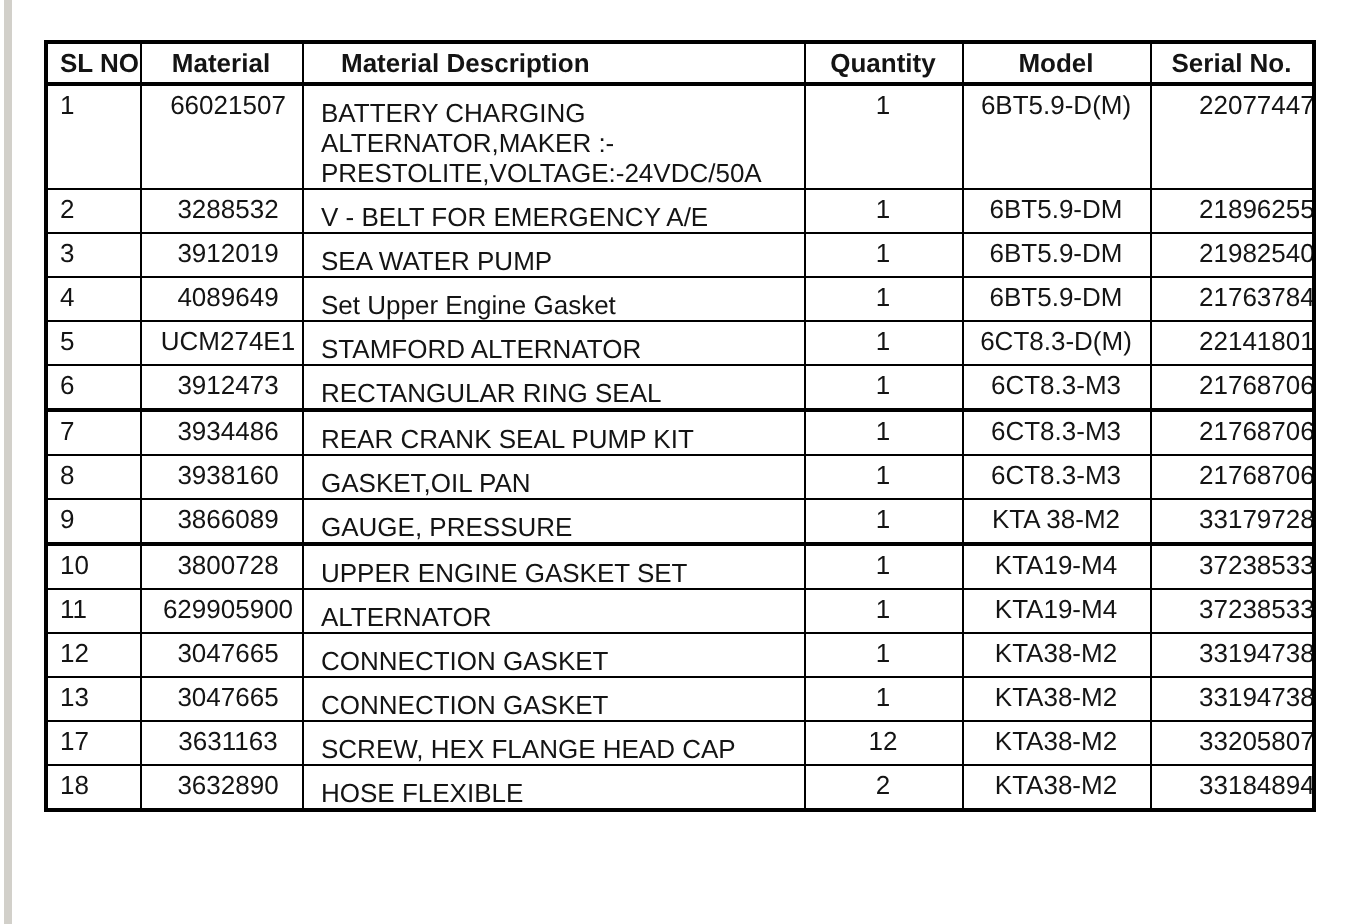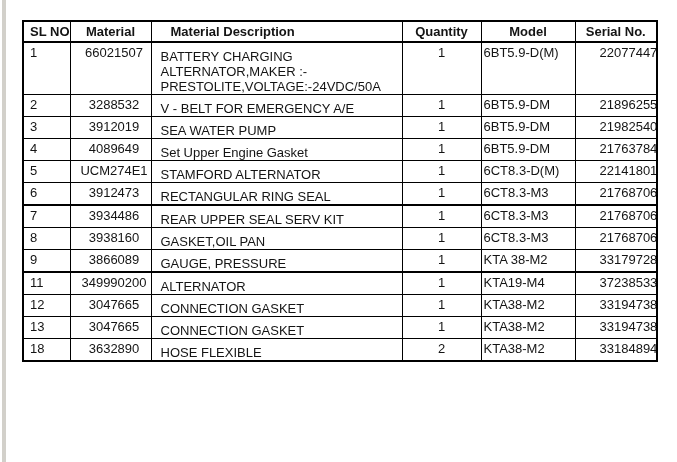--- a/index.html
+++ b/index.html
@@ -40,21 +40,21 @@
     padding-top:0;
   }
   th.col-sl, td.col-sl{text-align:left;padding-left:6px;}
   th.col-desc{text-align:left;padding-left:19px;}
   td.col-material{text-align:center;padding-left:9px;}
   td.col-desc{
     text-align:left;padding-left:9px;padding-top:6px;
     white-space:normal;line-height:15px;
   }
   td.col-qty{text-align:center;}
-  td.col-model{text-align:left;}
+  td.col-model{text-align:center;}
   td.col-serial{text-align:left;padding-left:24px;}
   tbody tr{height:21.5px;}
   tbody tr.row-tall{height:51px;}
   tbody tr.row-short{height:19px;}
   tbody tr.thick-bottom td{border-bottom:2px solid #000;}
 </style>
 </head>
 <body>
 
 <div class="left-strip" style="background: rgb(210, 208, 202);"></div>
@@ -123,21 +123,21 @@
         <td class="col-sl">6</td>
         <td class="col-material">3912473</td>
         <td class="col-desc">RECTANGULAR RING SEAL</td>
         <td class="col-qty">1</td>
         <td class="col-model">6CT8.3-M3</td>
         <td class="col-serial">21768706</td>
       </tr>
       <tr>
         <td class="col-sl">7</td>
         <td class="col-material">3934486</td>
-        <td class="col-desc">REAR UPPER SEAL SERV KIT</td>
+        <td class="col-desc">REAR CRANK SEAL PUMP KIT</td>
         <td class="col-qty">1</td>
         <td class="col-model">6CT8.3-M3</td>
         <td class="col-serial">21768706</td>
       </tr>
       <tr>
         <td class="col-sl">8</td>
         <td class="col-material">3938160</td>
         <td class="col-desc">GASKET,OIL PAN</td>
         <td class="col-qty">1</td>
         <td class="col-model">6CT8.3-M3</td>
@@ -145,42 +145,58 @@
       </tr>
       <tr class="thick-bottom">
         <td class="col-sl">9</td>
         <td class="col-material">3866089</td>
         <td class="col-desc">GAUGE, PRESSURE</td>
         <td class="col-qty">1</td>
         <td class="col-model">KTA 38-M2</td>
         <td class="col-serial">33179728</td>
       </tr>
       <tr>
+        <td class="col-sl">10</td>
+        <td class="col-material">3800728</td>
+        <td class="col-desc">UPPER ENGINE GASKET SET</td>
+        <td class="col-qty">1</td>
+        <td class="col-model">KTA19-M4</td>
+        <td class="col-serial">37238533</td>
+      </tr>
+      <tr>
         <td class="col-sl">11</td>
-        <td class="col-material">349990200</td>
+        <td class="col-material">629905900</td>
         <td class="col-desc">ALTERNATOR</td>
         <td class="col-qty">1</td>
         <td class="col-model">KTA19-M4</td>
         <td class="col-serial">37238533</td>
       </tr>
       <tr>
         <td class="col-sl">12</td>
         <td class="col-material">3047665</td>
         <td class="col-desc">CONNECTION GASKET</td>
         <td class="col-qty">1</td>
         <td class="col-model">KTA38-M2</td>
         <td class="col-serial">33194738</td>
       </tr>
       <tr>
         <td class="col-sl">13</td>
         <td class="col-material">3047665</td>
         <td class="col-desc">CONNECTION GASKET</td>
         <td class="col-qty">1</td>
         <td class="col-model">KTA38-M2</td>
         <td class="col-serial">33194738</td>
+      </tr>
+      <tr>
+        <td class="col-sl">17</td>
+        <td class="col-material">3631163</td>
+        <td class="col-desc">SCREW, HEX FLANGE HEAD CAP</td>
+        <td class="col-qty">12</td>
+        <td class="col-model">KTA38-M2</td>
+        <td class="col-serial">33205807</td>
       </tr>
       <tr>
         <td class="col-sl">18</td>
         <td class="col-material">3632890</td>
         <td class="col-desc">HOSE FLEXIBLE</td>
         <td class="col-qty">2</td>
         <td class="col-model">KTA38-M2</td>
         <td class="col-serial">33184894</td>
       </tr>
     </tbody>

